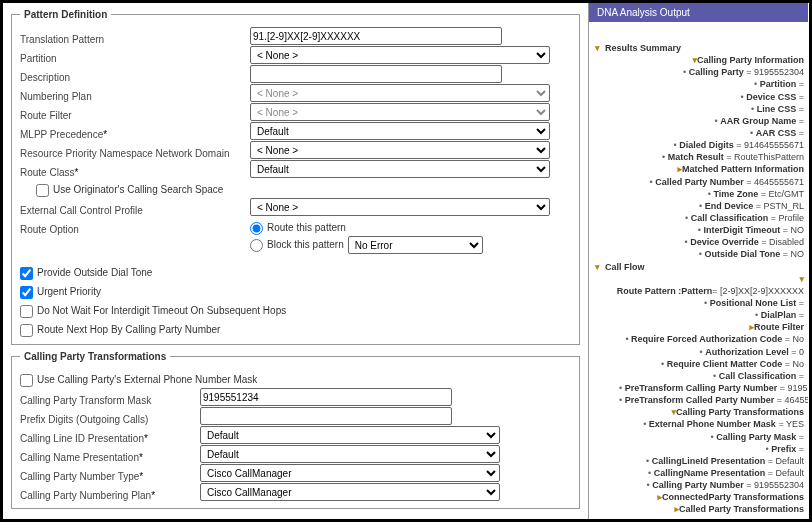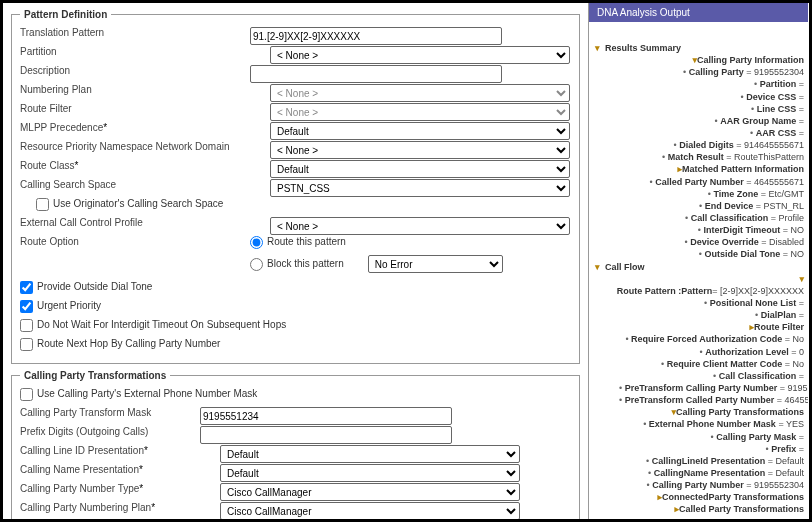--- a/index.html
+++ b/index.html
@@ -35,21 +35,21 @@
     padding: 6px 8px 6px 8px;
   }
   legend {
     font-size: 10px;
     font-weight: bold;
     padding: 0 4px;
     color: #333;
   }
   .row {
     display: flex;
-    align-items: flex-start;
+    align-items: flex-end;
     margin: 1px 0;
     min-height: 18px;
   }
   .label {
     width: 230px;
     color: #444;
     flex-shrink: 0;
   }
   .field {
     flex: 1;
@@ -60,21 +60,21 @@
   .req::after { content: "*"; color: #000; }
   input[type=text], select {
     font-family: inherit;
     font-size: 10px;
     padding: 1px 2px;
     height: 18px;
     border: 1px solid #666;
     border-radius: 2px;
     background: #fff;
   }
-  select { width: 300px; margin-left: 20px; }
+  select { width: 300px; }
   input[type=text] { width: 252px; }
   .short-select { width: 135px; }
   .label-narrow { width: 180px; }
   input[type=checkbox], input[type=radio] {
     margin: 0 4px 0 0;
     vertical-align: middle;
   }
   .sub-indent { padding-left: 16px; }
 
   
@@ -161,26 +161,20 @@
           </div>
       </div>
 
       <div class="row">
         <div class="label req">Route Class</div>
         <div class="field">
             <select><option>Default</option></select>
           </div>
       </div>
 
-      <div class="row">
-        <div class="label">Calling Search Space</div>
-        <div class="field">
-            <select><option>PSTN_CSS</option></select>
-          </div>
-      </div>
 
       <div class="row sub-indent">
         <label><input type="checkbox" style=""><span>Use Originator's Calling Search Space</span></label>
       </div>
 
       <div class="row">
         <div class="label">External Call Control Profile</div>
         <div class="field">
             <select><option>&lt; None &gt;</option></select>
           </div>

